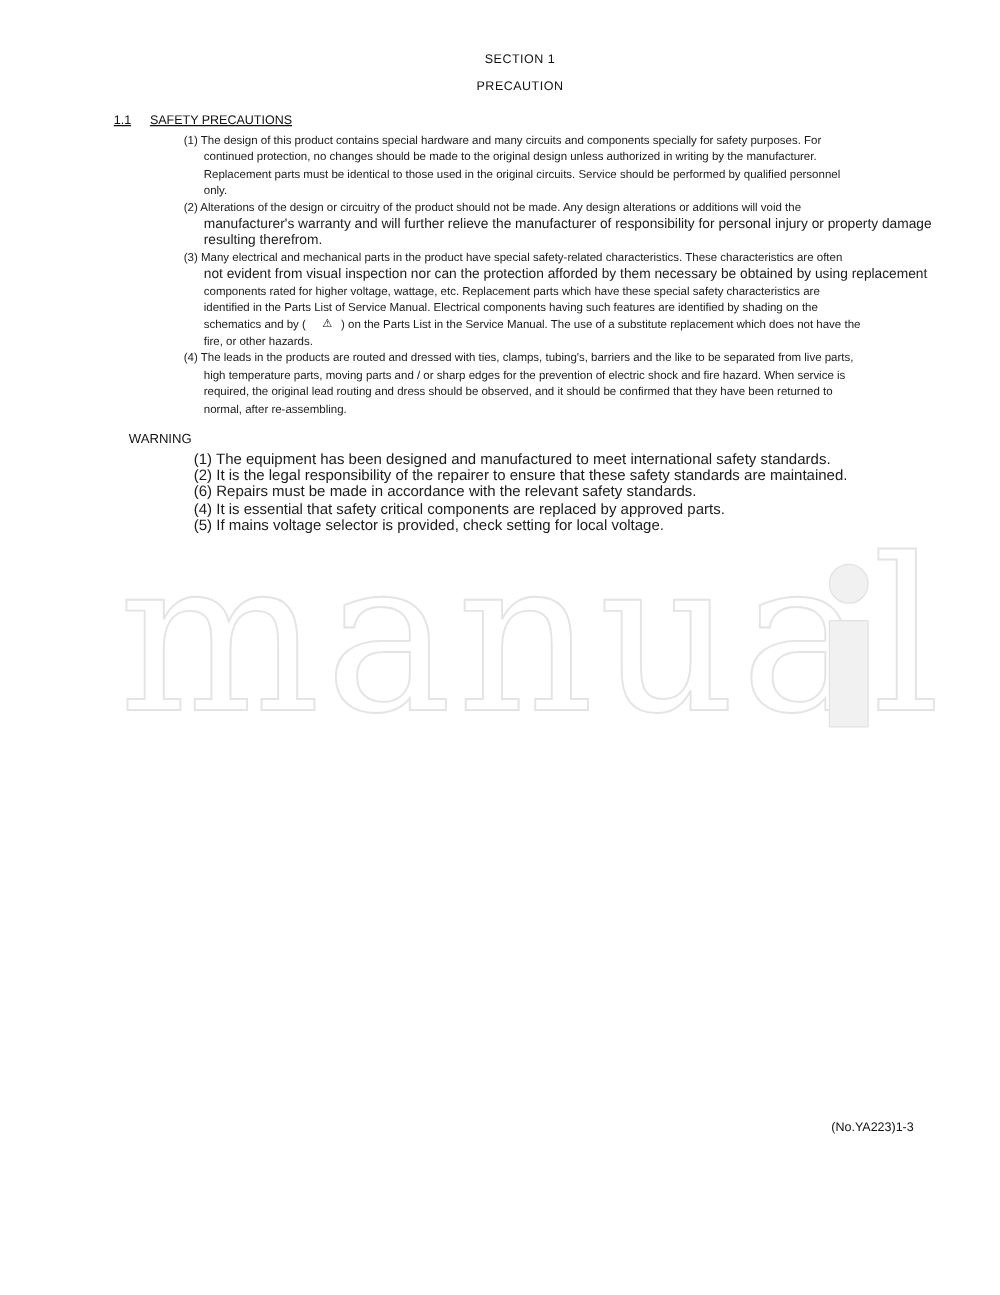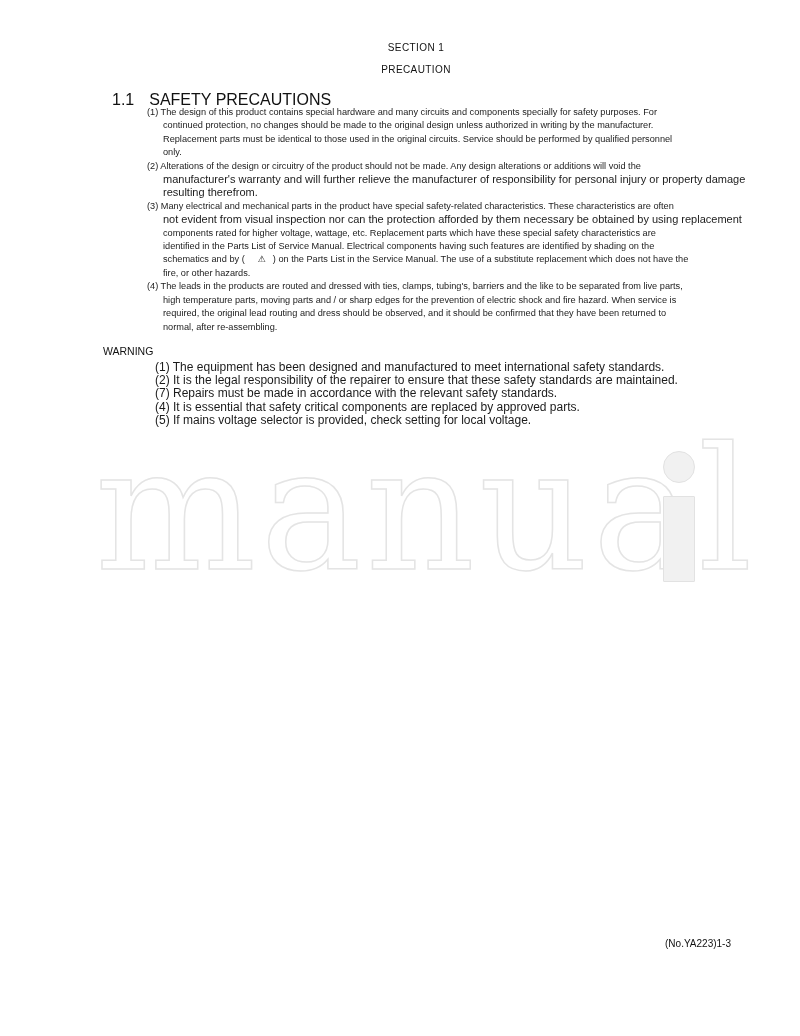--- a/index.html
+++ b/index.html
@@ -14,22 +14,22 @@
 
   
   .title {
     position:absolute; top:37px; left:100px; width:632px;
     text-align:center; font-size:10px; line-height:22px;
     color:#111; letter-spacing:0.4px; z-index:2;
   }
 
   
   .sec-heading {
-    position:absolute; top:91px; left:112px;
-    font-size:16px; color:#111; z-index:2;
+    position:absolute; top:91px; left:91px;
+    font-size:10px; color:#111; z-index:2;text-decoration:underline;
   }
   .sec-heading .num { margin-right:15px; }
 
   
   .body-text { position:absolute; top:106px; left:115px; z-index:2; }
   .ln { font-size:9.2px; line-height:13.4px; white-space:nowrap; color:#1b1b1b;margin-left:32px; }
   .ln.cont { padding-left:16px; }
   .ln.lg { font-size:11px; }
   .tri {
     display:inline-block; font-size:9px; color:#000;
@@ -38,21 +38,21 @@
 
   
   .warning-block { position:absolute; top:344px; left:103px; z-index:2; }
   .warning-heading { font-size:10.5px; line-height:14px; color:#111; }
   .warning-items { margin-top:3px; padding-left:24px; }
   .wln { font-size:12px; line-height:13.2px; white-space:nowrap; color:#1b1b1b;margin-left:28px; }
 
   
   .footer {
     position:absolute; top:897px; left:0; width:731px;
-    text-align:right; font-size:10px; color:#111; z-index:2;margin-top:41px;
+    text-align:right; font-size:10px; color:#111; z-index:2;
   }
 
   
   .watermark {
     position:absolute; top:425px; left:95px; z-index:1;
     font-family:"DejaVu Serif", serif;
     font-size:170px; line-height:1; letter-spacing:4px;
     color:#ffffff;
     -webkit-text-stroke:1.5px #e4e4e4;
     user-select:none; pointer-events:none;
@@ -104,19 +104,19 @@
   <div class="ln cont">high temperature parts, moving parts and / or sharp edges for the prevention of electric shock and fire hazard. When service is</div>
   <div class="ln cont">required, the original lead routing and dress should be observed, and it should be confirmed that they have been returned to</div>
   <div class="ln cont">normal, after re-assembling.</div>
 </div>
 
 <div class="warning-block">
   <div class="warning-heading">WARNING</div>
   <div class="warning-items">
     <div class="wln">(1) The equipment has been designed and manufactured to meet international safety standards.</div>
     <div class="wln">(2) It is the legal responsibility of the repairer to ensure that these safety standards are maintained.</div>
-    <div class="wln">(7) Repairs must be made in accordance with the relevant safety standards.</div>
+    <div class="wln">(6) Repairs must be made in accordance with the relevant safety standards.</div>
     <div class="wln">(4) It is essential that safety critical components are replaced by approved parts.</div>
     <div class="wln">(5) If mains voltage selector is provided, check setting for local voltage.</div>
   </div>
 </div>
 
 <div class="footer">(No.YA223)1-3</div>
 
 </body></html>

